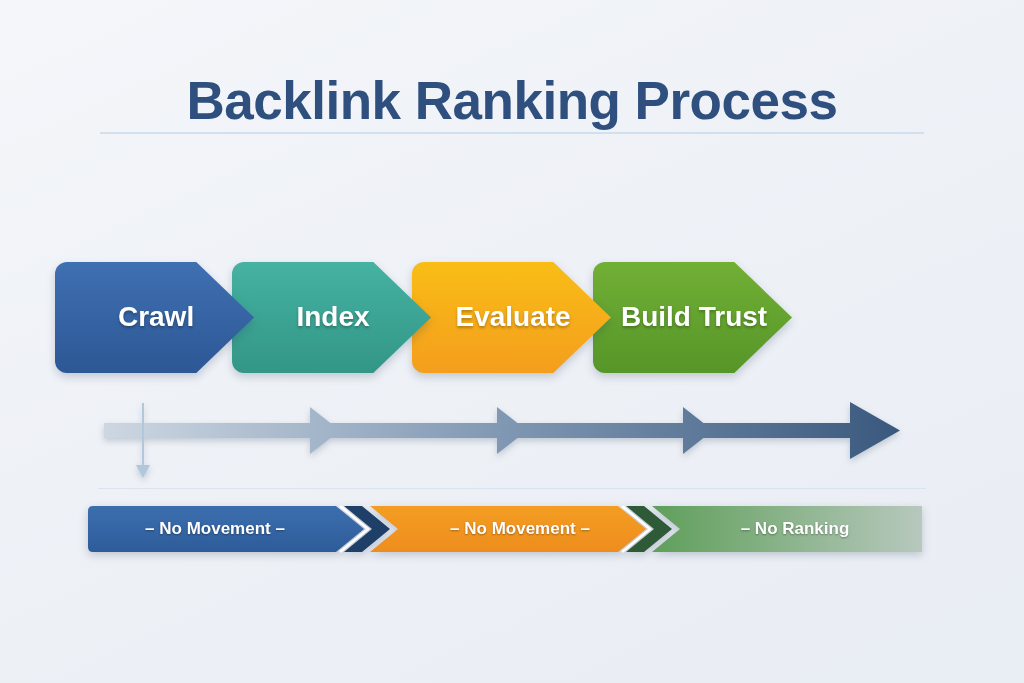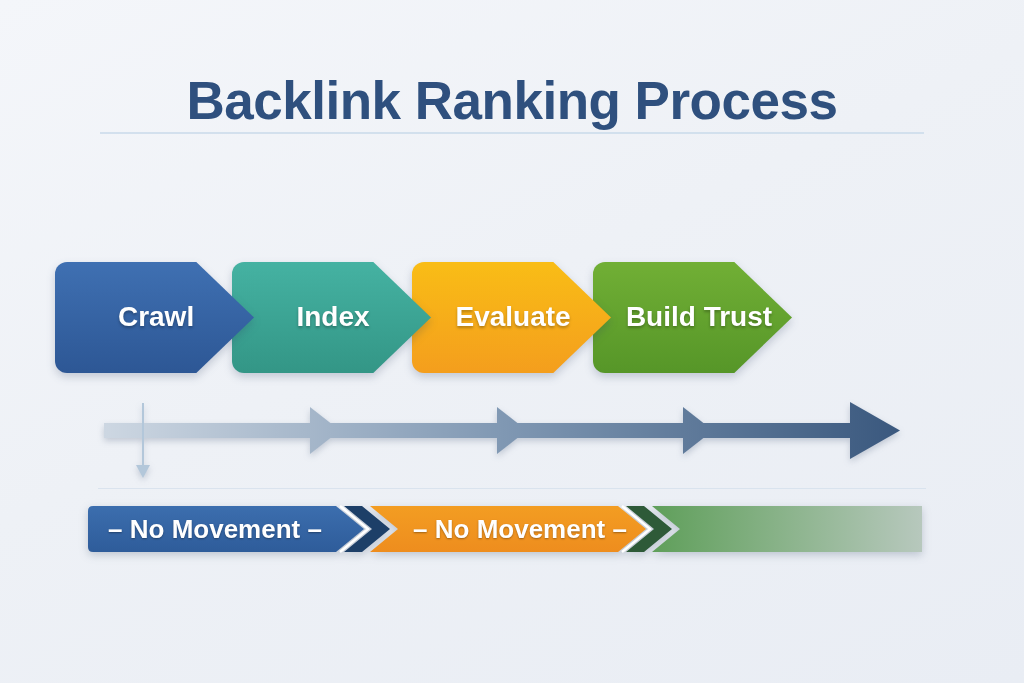--- a/index.html
+++ b/index.html
@@ -53,21 +53,21 @@
     opacity:.8;
   }
   
   .bottombar-svg{
     position:absolute;left:85px;top:500px;
     filter:drop-shadow(0 3px 4px rgba(50,70,100,.25));
   }
   .bar-label{
     position:absolute;top:513px;height:32px;
     display:flex;align-items:center;justify-content:center;
-    color:#ffffff;font-size:26px;font-weight:bold;
+    color:#ffffff;font-size:17px;font-weight:bold;
     text-shadow:0 1px 2px rgba(0,0,0,.35);
     white-space:nowrap;z-index:20;
   }
   .bl0{left:90px;width:250px;}
   .bl1{left:395px;width:250px;}
   .bl2{left:670px;width:250px;}
 </style>
 </head>
 <body>
 
@@ -85,21 +85,21 @@
     <div class="step-shape" style="background: linear-gradient(rgb(69, 178, 162), rgb(51, 150, 134));">
       <span class="step-label">Index</span>
     </div>
   </div>
   <div class="step s2">
     <div class="step-shape" style="background: linear-gradient(rgb(249, 189, 22), rgb(244, 158, 29));">
       <span class="step-label">Evaluate</span>
     </div>
   </div>
   <div class="step s3">
-    <div class="step-shape" style="background: linear-gradient(rgb(113, 175, 53), rgb(86, 150, 40)); justify-content: flex-end;">
+    <div class="step-shape" style="background: linear-gradient(rgb(113, 175, 53), rgb(86, 150, 40));">
       <span class="step-label">Build Trust</span>
     </div>
   </div>
 
   <svg class="timeline-svg" width="830" height="100" viewBox="0 0 830 100">
     <defs>
       <linearGradient id="tlgrad" gradientUnits="userSpaceOnUse" x1="14" y1="0" x2="810" y2="0">
         <stop offset="0" stop-color="#cdd7e2"></stop>
         <stop offset="0.5" stop-color="#8098b3"></stop>
         <stop offset="1" stop-color="#3a587e"></stop>
@@ -140,14 +140,15 @@
     <polygon points="541,6 559,6 587,29 559,52 541,52 569,29" fill="#2e5a38"></polygon>
     <polyline points="537,6 565,29 537,52" fill="none" stroke-width="2.5" stroke="#ffffff"></polyline>
 
     <polygon points="285,6 533,6 561,29 533,52 285,52 313,29" fill="url(#lgOrange)"></polygon>
 
     <polygon points="567,6 837,6 837,52 567,52 595,29" fill="url(#lgGreen)"></polygon>
   </svg>
 
   <div class="bar-label bl0">– No Movement –</div>
   <div class="bar-label bl1">– No Movement –</div>
+  <div class="bar-label bl2">– No Ranking</div>
 
 </div>
 
 </body></html>

